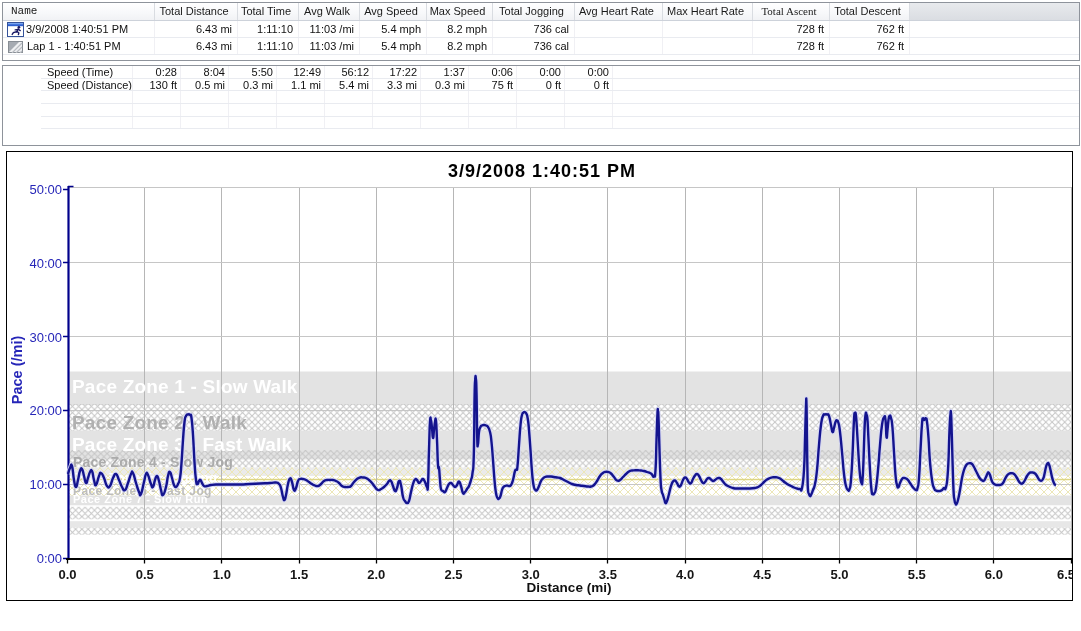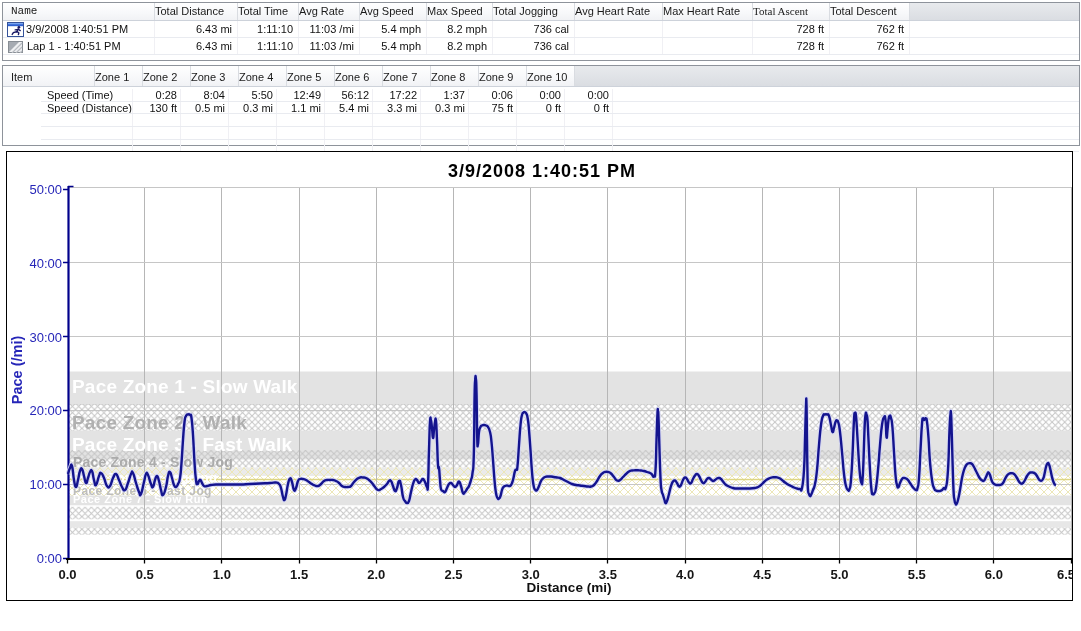--- a/index.html
+++ b/index.html
@@ -1,20 +1,20 @@
 <!DOCTYPE html>
 <html><head><meta charset="utf-8">
 <style>
 * { margin:0; padding:0; box-sizing:border-box; }
 body { width:1081px; height:631px; background:#fff; font-family:"Liberation Sans",sans-serif; position:relative; overflow:hidden; }
 .panel { position:absolute; background:#fff; border:1px solid #8e939b; }
 .hrow { display:flex; height:18px; background:linear-gradient(#ffffff,#f7f8fa 60%,#f1f2f5); border-bottom:1px solid #cdd2da; }
 .hc { height:100%; font-size:11px; color:#1a1a1a; line-height:17px; border-right:1px solid #d9dce1; white-space:nowrap; overflow:hidden; }
 .hl { text-align:left; padding-left:8px; }
-.hr { text-align:left; padding-right:4px; }
+.hr { text-align:center; padding-right:4px; }
 .hfill { flex:1; background:linear-gradient(#e8eaed,#dadde2); }
 .drow { display:flex; border-bottom:1px solid #e9ebf0; }
 .r17 { height:17px; }
 .r13 { height:12.7px;margin-left:38px; }
 .p2 .drow:first-of-type { margin-top:0px; }
 .p2 .hrow { margin-bottom:2px; }
 .dc { height:100%; font-size:11px; color:#111; border-right:1px solid #f0f0f4; white-space:nowrap; overflow:hidden; }
 .r17 .dc { line-height:16px; }
 .r13 .dc { line-height:12px; }
 .dl { text-align:left; display:flex; align-items:center; }
@@ -37,21 +37,21 @@
 .ttl { font:bold 18px "Liberation Sans",sans-serif; letter-spacing:1px; fill:#000; }
 .axl { font:bold 13.5px "Liberation Sans",sans-serif; fill:#101010; }
 .pl { font:bold 14.5px "Liberation Sans",sans-serif; fill:#2626b8; }
 </style></head>
 <body>
 <div class="panel p1" style="left:2px;top:2px;width:1078px;height:59px;">
   <div class="hrow">
       <div class="hc hl" style="width:152px;font-family:Liberation Mono, monospace;">Name</div>
       <div class="hc hr" style="width:83px;">Total Distance</div>
       <div class="hc hr" style="width:61px;">Total Time</div>
-      <div class="hc hr" style="width:61px;">Avg Rate</div>
+      <div class="hc hr" style="width:61px;">Avg Walk</div>
       <div class="hc hr" style="width:67px;">Avg Speed</div>
       <div class="hc hr" style="width:66px;">Max Speed</div>
       <div class="hc hr" style="width:82px;">Total Jogging</div>
       <div class="hc hr" style="width:88px;">Avg Heart Rate</div>
       <div class="hc hr" style="width:90px;">Max Heart Rate</div>
       <div class="hc hr" style="width:77px;font-family:Liberation Serif, serif;">Total Ascent</div>
       <div class="hc hr" style="width:80px;">Total Descent</div>
       <div class="hfill"></div>
     </div>
   <div class="drow r17">
@@ -102,34 +102,20 @@
       <div class="dc dr" style="width:66px">8.2 mph</div>
       <div class="dc dr" style="width:82px">736 cal</div>
       <div class="dc dr" style="width:88px"></div>
       <div class="dc dr" style="width:90px"></div>
       <div class="dc dr" style="width:77px">728 ft</div>
       <div class="dc dr" style="width:80px">762 ft</div>
       <div class="dfill"></div>
     </div>
 </div>
 <div class="panel p2" style="left:2px;top:65px;width:1078px;height:81px;">
-  <div class="hrow">
-      <div class="hc hl" style="width:92px;">Item</div>
-      <div class="hc hr" style="width:48px;">Zone 1</div>
-      <div class="hc hr" style="width:48px;">Zone 2</div>
-      <div class="hc hr" style="width:48px;">Zone 3</div>
-      <div class="hc hr" style="width:48px;">Zone 4</div>
-      <div class="hc hr" style="width:48px;">Zone 5</div>
-      <div class="hc hr" style="width:48px;">Zone 6</div>
-      <div class="hc hr" style="width:48px;">Zone 7</div>
-      <div class="hc hr" style="width:48px;">Zone 8</div>
-      <div class="hc hr" style="width:48px;">Zone 9</div>
-      <div class="hc hr" style="width:48px;">Zone 10</div>
-      <div class="hfill"></div>
-    </div>
   <div class="drow r13">
       <div class="dc dl" style="width:92px">
         <span class="nm2">Speed (Time)</span>
       </div>
       <div class="dc dr" style="width:48px">0:28</div>
       <div class="dc dr" style="width:48px">8:04</div>
       <div class="dc dr" style="width:48px">5:50</div>
       <div class="dc dr" style="width:48px">12:49</div>
       <div class="dc dr" style="width:48px">56:12</div>
       <div class="dc dr" style="width:48px">17:22</div>

